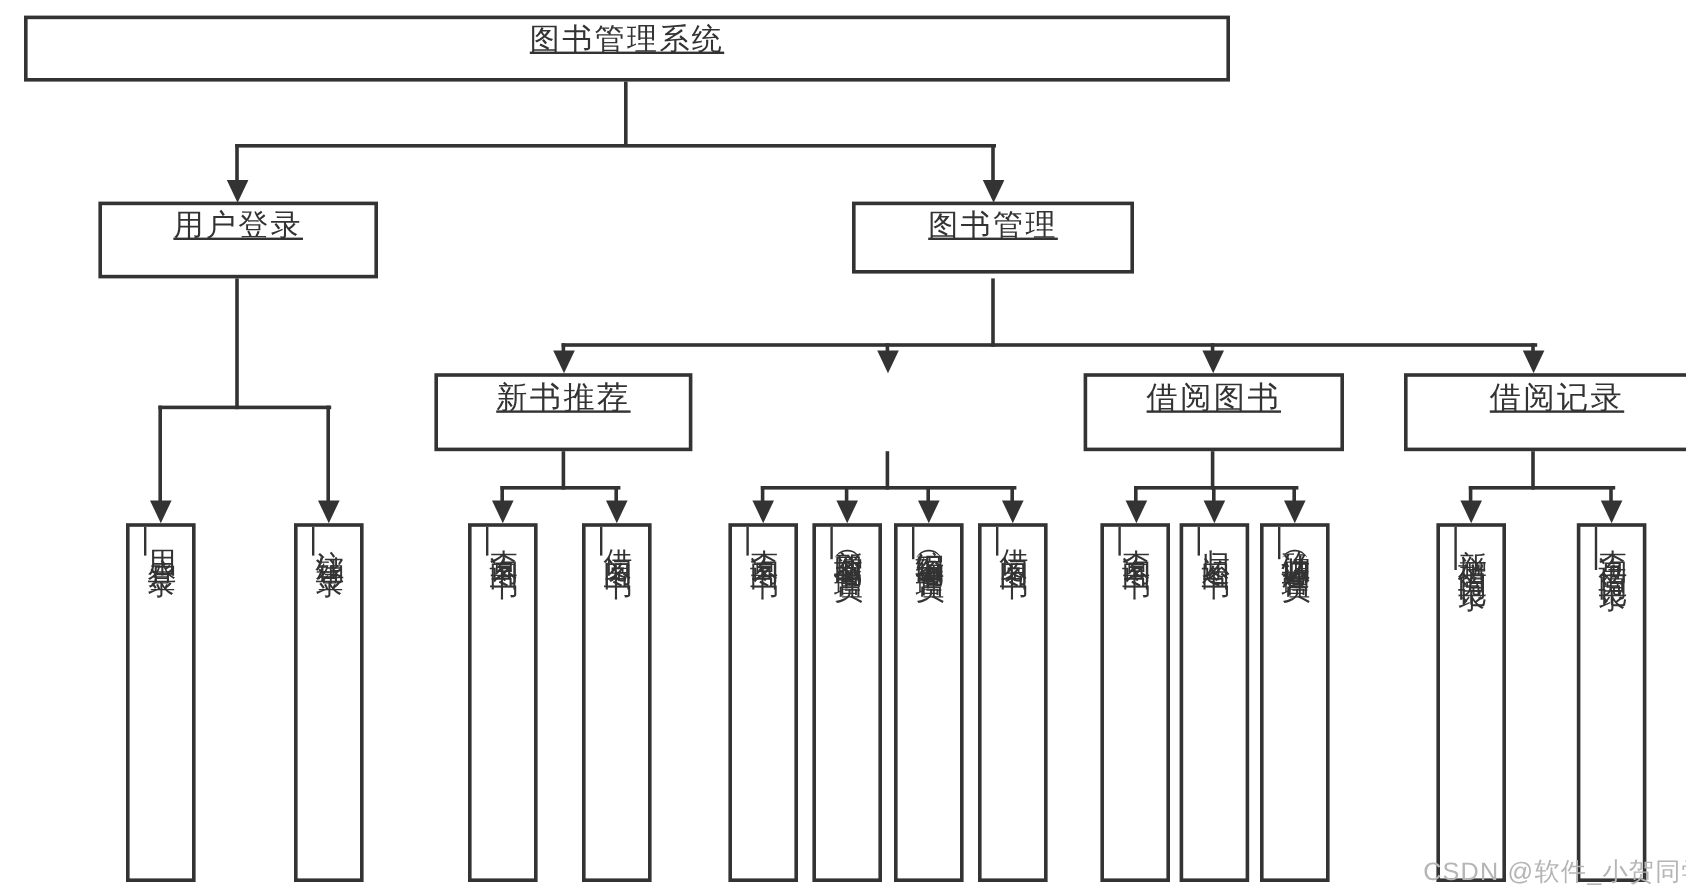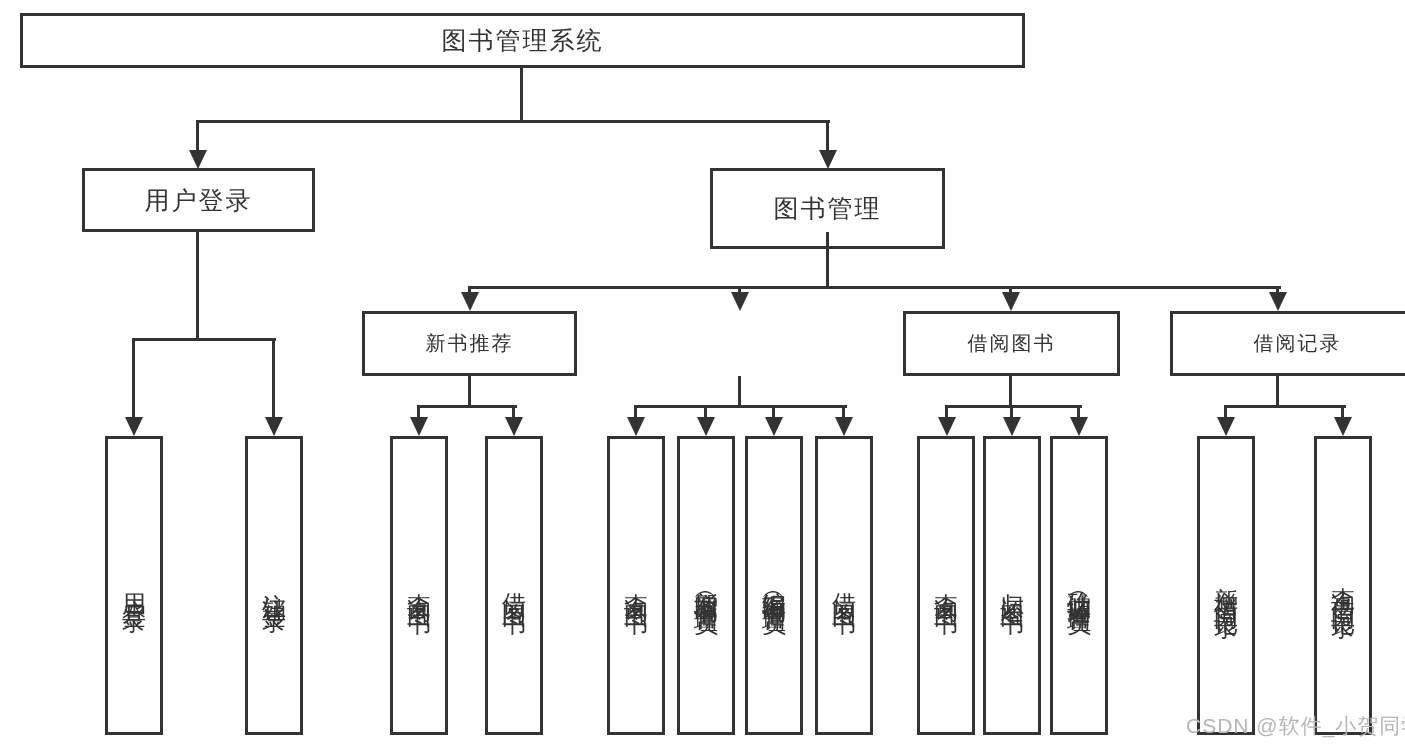--- a/index.html
+++ b/index.html
@@ -10,25 +10,26 @@
     --watermark:#b5b5b5;
   }
   html,body{margin:0;padding:0;background:#f2f2f2;}
   body{font-family:"Liberation Sans","DejaVu Sans",sans-serif;}
   #canvas{
     position:relative;width:1405px;height:747px;background:var(--background);
     overflow:hidden;margin:0 auto;
   }
   .box{
     position:absolute;box-sizing:border-box;background:var(--background);
-    border:3px solid var(--box-border);display:flex;align-items:center;justify-content:center;
+    border:3px solid var(--box-border);display:flex;align-items:flex-start;justify-content:center;
     color:var(--text);
+    text-decoration:underline;
   }
   .htext{font-size:25px;letter-spacing:2px;white-space:nowrap;color:var(--text);}
-  .htext.sm{font-size:20px;}
+  .htext.sm{font-size:26px;}
   .vtext{
     writing-mode:vertical-rl;text-orientation:mixed;
     font-size:24px;letter-spacing:6px;line-height:1;color:var(--text);white-space:nowrap;
   }
   .vl{position:absolute;width:3px;background:var(--connector);}
   .hl{position:absolute;height:3px;background:var(--connector);}
   .ar{
     position:absolute;width:0;height:0;
     border-left:9px solid transparent;border-right:9px solid transparent;
     border-top:19px solid var(--connector);
@@ -43,21 +44,21 @@
 
 <div id="canvas">
 
   <div class="box" style="left:20px;top:13px;width:1005px;height:55px">
     <span class="htext">图书管理系统</span>
   </div>
 
   <div class="box" style="left:82px;top:168px;width:233px;height:64px">
     <span class="htext">用户登录</span>
   </div>
-  <div class="box" style="left:710px;top:168px;width:235px;height:81px">
+  <div class="box" style="left:710px;top:168px;width:235px;height:60px">
     <span class="htext">图书管理</span>
   </div>
 
   <div class="box" style="left:362px;top:311px;width:215px;height:65px">
     <span class="htext sm">新书推荐</span>
   </div>
   <div class="box" style="left:903px;top:311px;width:217px;height:65px">
     <span class="htext sm">借阅图书</span>
   </div>
   <div class="box" style="left:1170px;top:311px;width:255px;height:65px">

